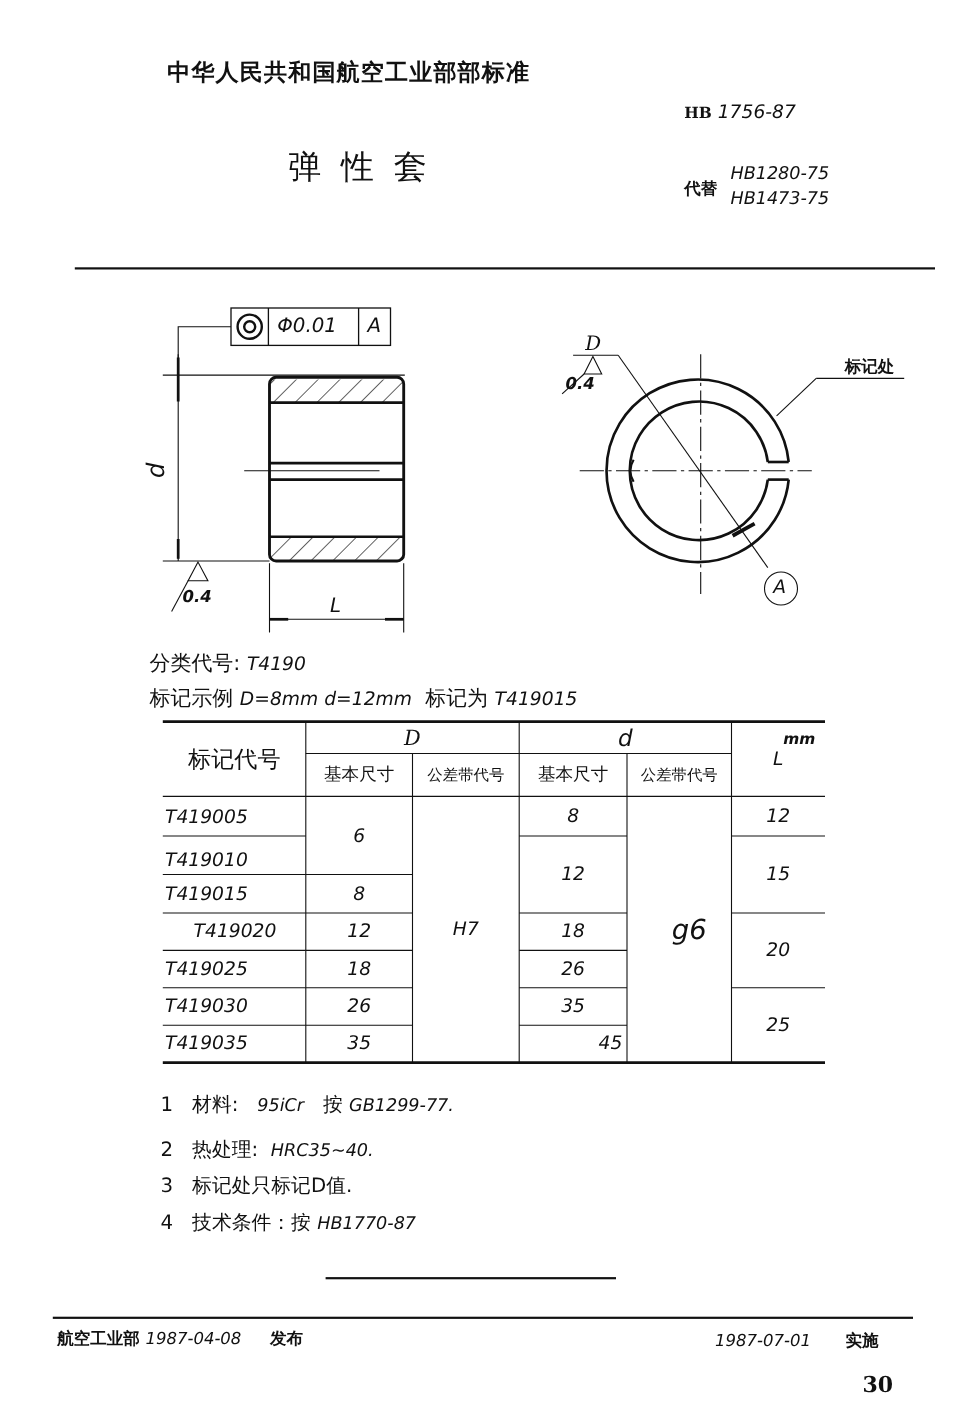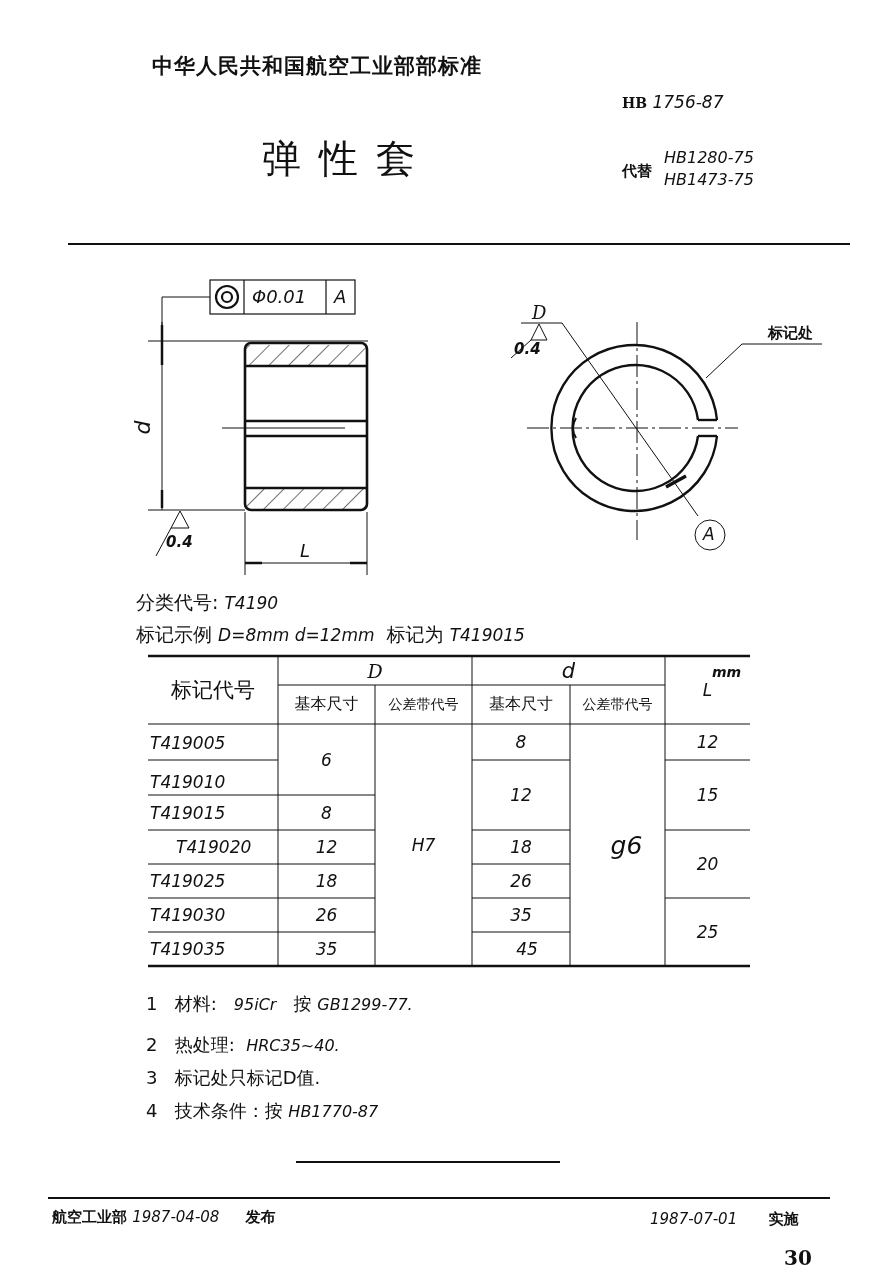--- a/index.html
+++ b/index.html
@@ -1,21 +1,21 @@
 <!DOCTYPE html>
 <html><head>
 <meta charset="utf-8">
 <style>
   html,body{margin:0;padding:0;background:#fff;}
   body{width:880px;height:1288px;position:relative;overflow:hidden;color:#111;font-family:"DejaVu Sans",sans-serif;}
   .abs{position:absolute;}
   .hdr-org{left:152px;top:52px;font-size:21px;font-weight:bold;letter-spacing:1px;}
   .std-no{left:622px;top:92px;font-size:17px;font-style:italic;}
   .std-no b{font-style:normal;font-family:"DejaVu Serif",serif;font-size:14px;}
-  .title{left:262px;top:132px;font-size:39px;letter-spacing:18px;font-family:"DejaVu Serif",serif;}
+  .title{left:262px;top:132px;font-size:30px;letter-spacing:18px;font-family:"DejaVu Serif",serif;}
   .replace-lbl{left:622px;top:162px;font-size:15px;font-weight:bold;}
   .replace-1{left:664px;top:148px;font-size:16px;font-style:italic;}
   .replace-2{left:664px;top:170px;font-size:16px;font-style:italic;}
   .rule{background:#111;}
   .info{font-size:19px;}
   .info i{font-size:17px;}
   svg{position:absolute;left:0;top:0;}
   .cell{position:absolute;display:flex;align-items:center;justify-content:center;font-size:17px;font-style:italic;}
   .hcell{font-style:normal;font-family:"DejaVu Serif",serif;font-size:21px;}
   .code{justify-content:flex-start;padding-left:2px;}
@@ -175,21 +175,21 @@
 <div class="cell" style="left:278px;top:898px;width:97px;height:34px;">26</div>
 <div class="cell" style="left:278px;top:932px;width:97px;height:34px;">35</div>
 
 <div class="cell" style="left:375px;top:724px;width:97px;height:242px;">H7</div>
 
 <div class="cell" style="left:472px;top:724px;width:98px;height:36px;">8</div>
 <div class="cell" style="left:472px;top:760px;width:98px;height:70px;">12</div>
 <div class="cell" style="left:472px;top:830px;width:98px;height:34px;">18</div>
 <div class="cell" style="left:472px;top:864px;width:98px;height:34px;">26</div>
 <div class="cell" style="left:472px;top:898px;width:98px;height:34px;">35</div>
-<div class="cell" style="left:460px;top:932px;width:78px;height:34px;padding-left:28px;">45</div>
+<div class="cell" style="left:488px;top:932px;width:78px;height:34px;padding-left:28px;">45</div>
 
 <div class="cell" style="left:570px;top:724px;width:113px;height:242px;font-size:25px;">g6</div>
 
 <div class="cell" style="left:665px;top:724px;width:85px;height:36px;">12</div>
 <div class="cell" style="left:665px;top:760px;width:85px;height:70px;">15</div>
 <div class="cell" style="left:665px;top:830px;width:85px;height:68px;">20</div>
 <div class="cell" style="left:665px;top:898px;width:85px;height:68px;">25</div>
 
 <div class="abs note" style="left:146px;top:992px;">
   <span>1</span>&nbsp;&nbsp;

